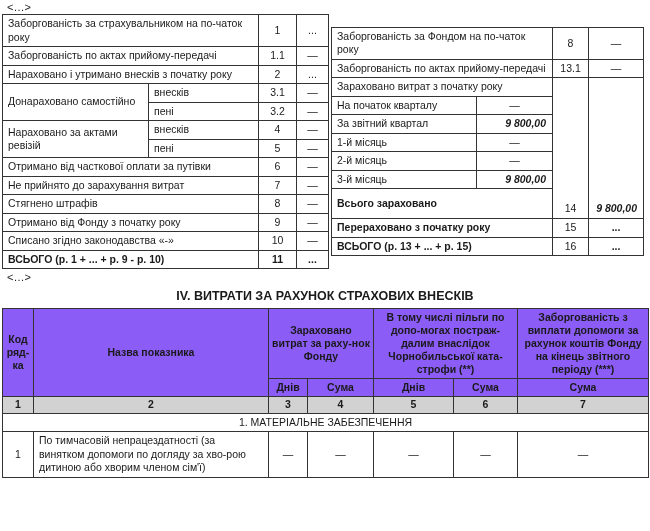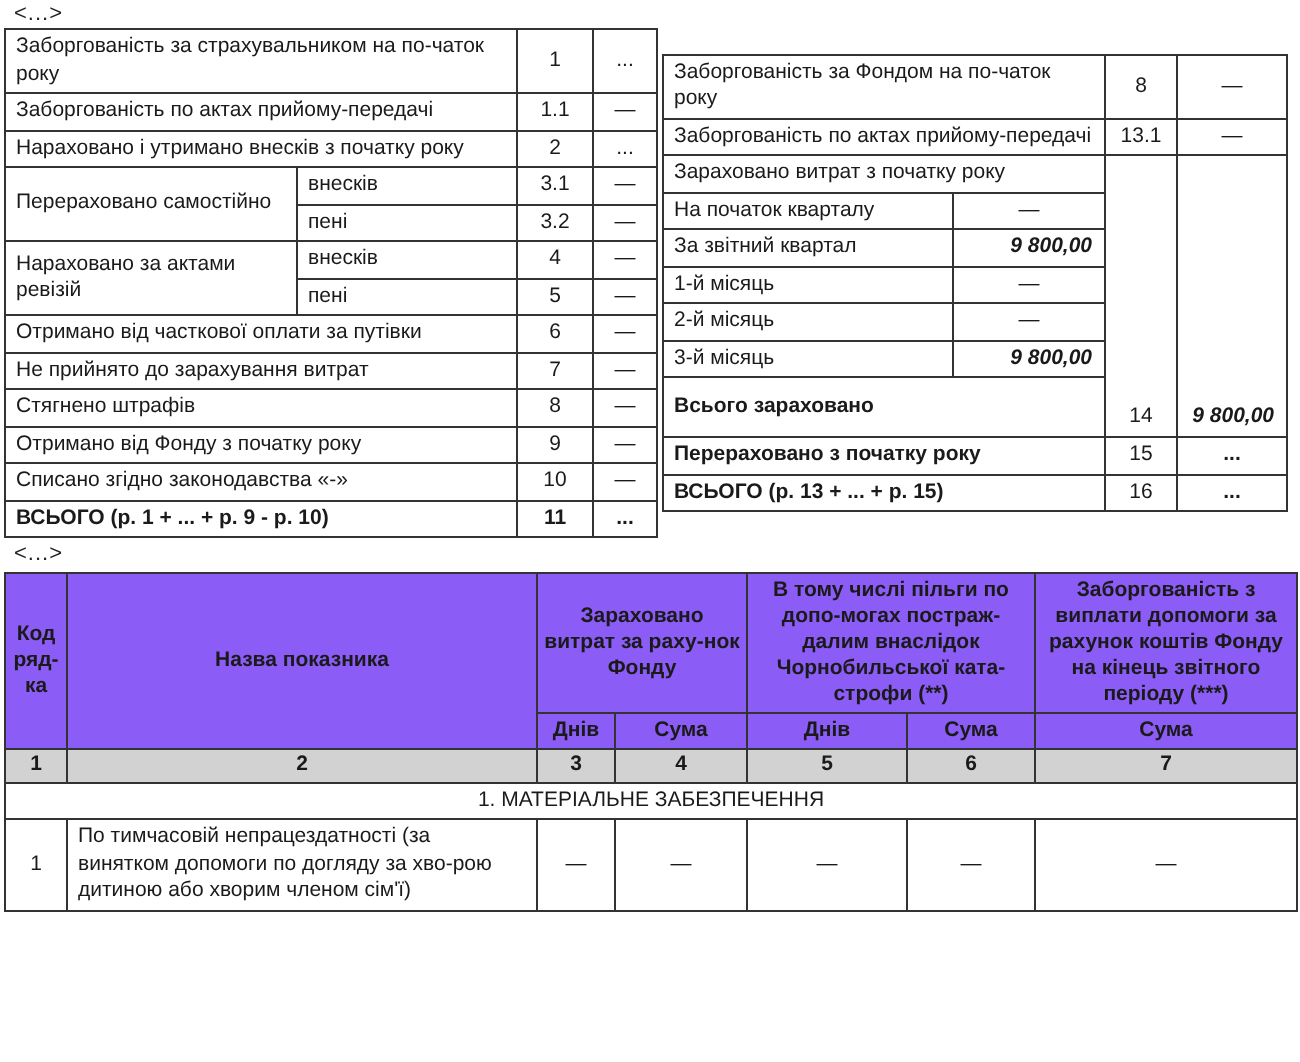--- a/index.html
+++ b/index.html
@@ -75,21 +75,21 @@
         <td colspan="2">Заборгованість по актах прийому-передачі</td>
         <td class="c">1.1</td>
         <td class="c">—</td>
       </tr>
       <tr>
         <td colspan="2">Нараховано і утримано внесків з початку року</td>
         <td class="c">2</td>
         <td class="c">...</td>
       </tr>
       <tr>
-        <td rowspan="2">Перераховано самостійно</td>
+        <td rowspan="2">Донараховано самостійно</td>
         <td>внесків</td>
         <td class="c">3.1</td>
         <td class="c">—</td>
       </tr>
       <tr>
         <td>пені</td>
         <td class="c">3.2</td>
         <td class="c">—</td>
       </tr>
       <tr>
@@ -191,20 +191,21 @@
         <td colspan="2" class="b">ВСЬОГО (р. 13 + ... + р. 15)</td>
         <td class="c">16</td>
         <td class="c b">...</td>
       </tr>
     </tbody>
       </table>
   </div>
 
   <div class="marker" style="margin-top:2px">&lt;...&gt;</div>
 
+  <div class="sec-title caps">IV. ВИТРАТИ ЗА РАХУНОК СТРАХОВИХ ВНЕСКІВ</div>
 
   <table class="t4">
     <colgroup>
       <col style="width:31px">
         <col style="width:235px">
         <col style="width:39px">
         <col style="width:66px">
       <col style="width:80px">
         <col style="width:64px">
         <col style="width:131px">

